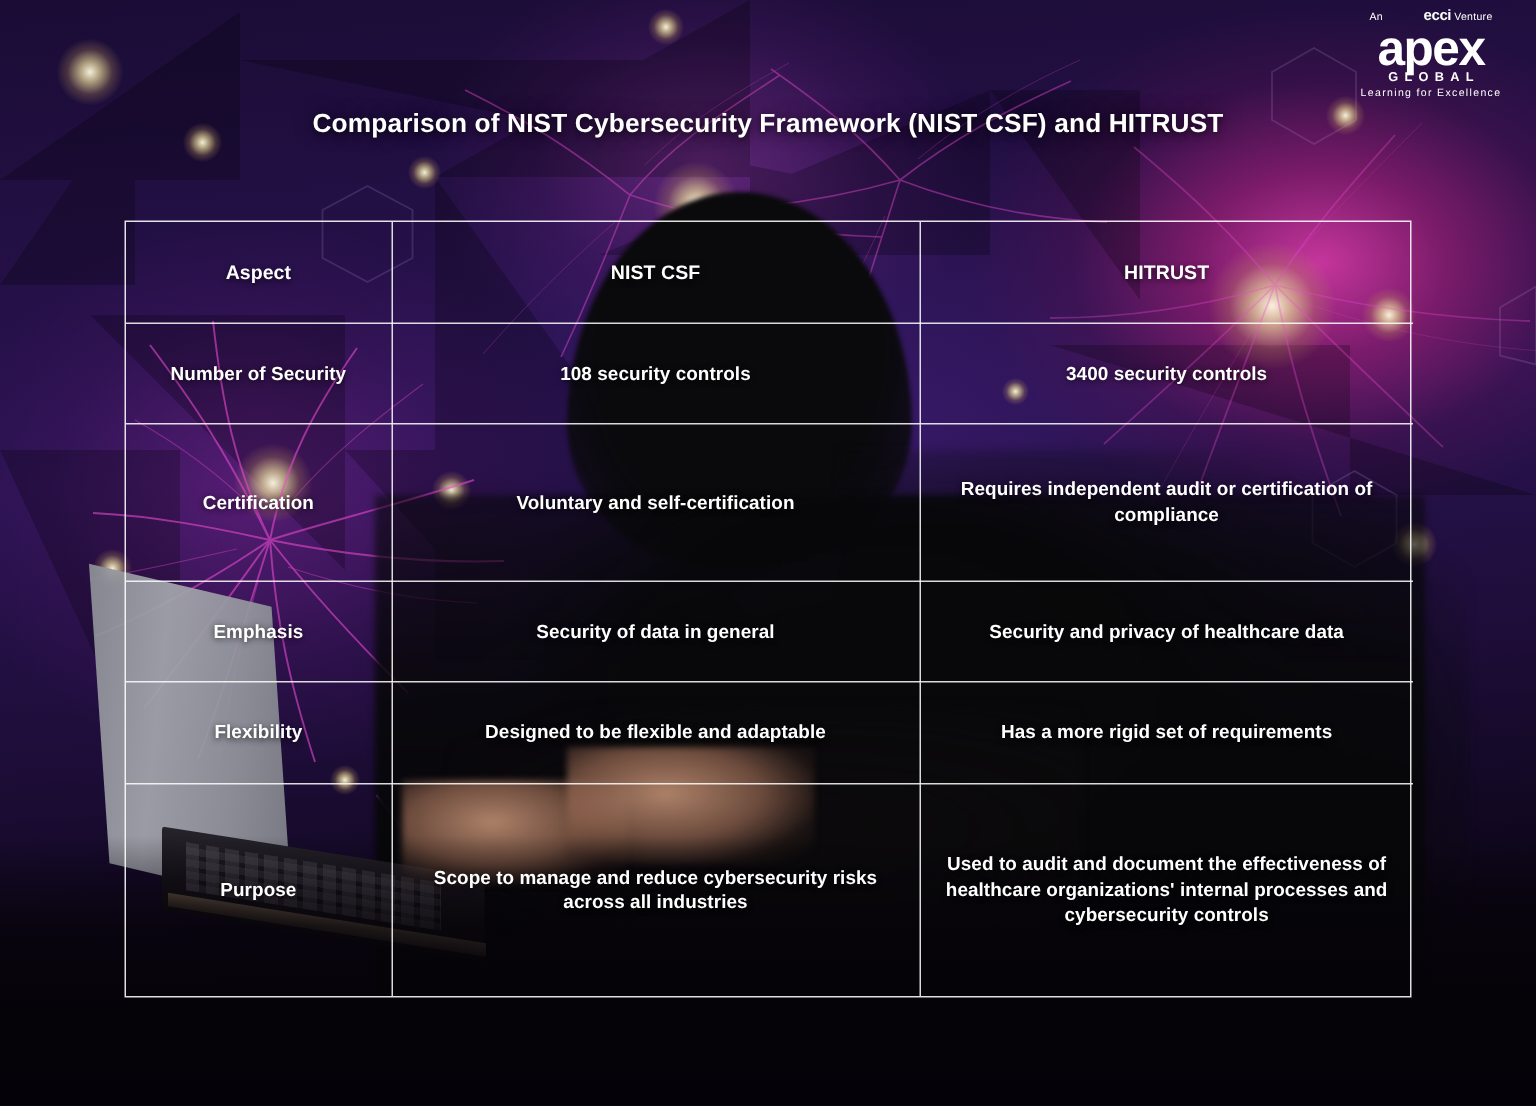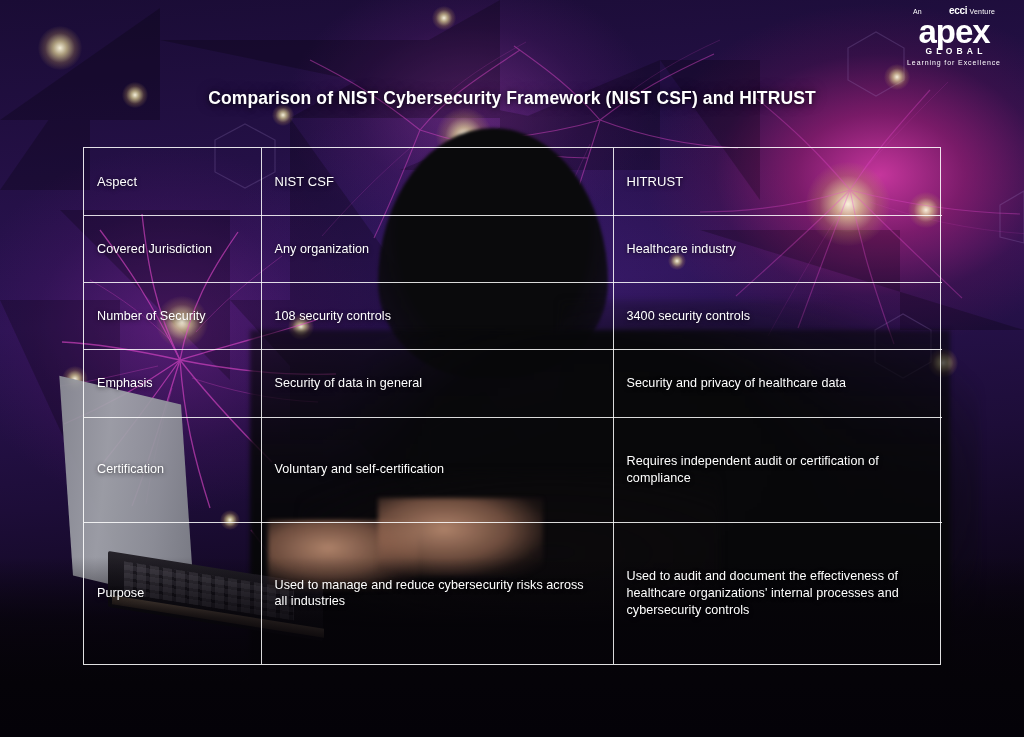--- a/index.html
+++ b/index.html
@@ -196,48 +196,48 @@
     position: absolute;
     left: 0; top: 72px;
     width: 1024px;
     text-align: center;
     color: #ffffff;
     font-size: 17.5px;
     font-weight: bold;
     letter-spacing: 0.1px;
     text-shadow: 0 1px 5px rgba(0,0,0,0.65), 0 0 14px rgba(0,0,0,0.4);
     z-index: 25;
-    margin-top: 16px;
   }
 
   
   .table-wrap {
     position: absolute;
     left: 83px; top: 147px;
     width: 858px; height: 518px;
     border: 1.6px solid rgba(255,255,255,0.88);
     z-index: 20;
   }
   .ctable {
     width: 100%;
     height: 100%;
     border-collapse: collapse;
     table-layout: fixed;
   }
   .ctable td {
     color: #ffffff;
     font-size: 12.6px;
-    font-weight: normal;
+    font-weight: bold;
     line-height: 1.33;
     vertical-align: middle;
     padding: 6px 13px;
     border-right: 1.5px solid rgba(255,255,255,0.85);
     border-bottom: 1.5px solid rgba(255,255,255,0.85);
     text-shadow: 0 1px 4px rgba(0,0,0,0.7);
     letter-spacing: 0.05px;
+    text-align: center;
   }
   .ctable td:last-child { border-right: none; }
   .ctable tr:last-child td { border-bottom: none; }
 
   .col-a { width: 177px; }
   .col-b { width: 352px; }
   .col-c { width: 329px; }
 
   .r-head td { font-size: 13px; }
 </style>
@@ -427,41 +427,41 @@
           <col class="col-b">
           <col class="col-c">
       </colgroup>
       <tbody>
         <tr class="r-head">
           <td>Aspect</td>
           <td>NIST CSF</td>
           <td>HITRUST</td>
         </tr>
         <tr>
-          <td>Covered Jurisdiction</td>
-          <td>Any organization</td>
-          <td>Healthcare industry</td>
-        </tr>
-        <tr>
           <td>Number of Security</td>
           <td>108 security controls</td>
           <td>3400 security controls</td>
+        </tr>
+        <tr>
+          <td>Certification</td>
+          <td>Voluntary and self-certification</td>
+          <td>Requires independent audit or certification of compliance</td>
         </tr>
         <tr>
           <td>Emphasis</td>
           <td>Security of data in general</td>
           <td>Security and privacy of healthcare data</td>
         </tr>
         <tr>
-          <td>Certification</td>
-          <td>Voluntary and self-certification</td>
-          <td>Requires independent audit or certification of compliance</td>
+          <td>Flexibility</td>
+          <td>Designed to be flexible and adaptable</td>
+          <td>Has a more rigid set of requirements</td>
         </tr>
         <tr>
           <td>Purpose</td>
-          <td>Used to manage and reduce cybersecurity risks across all industries</td>
+          <td>Scope to manage and reduce cybersecurity risks across all industries</td>
           <td>Used to audit and document the effectiveness of healthcare organizations' internal processes and cybersecurity controls</td>
         </tr>
       </tbody>
     </table>
   </div>
 
 </div>
 
 </body></html>

